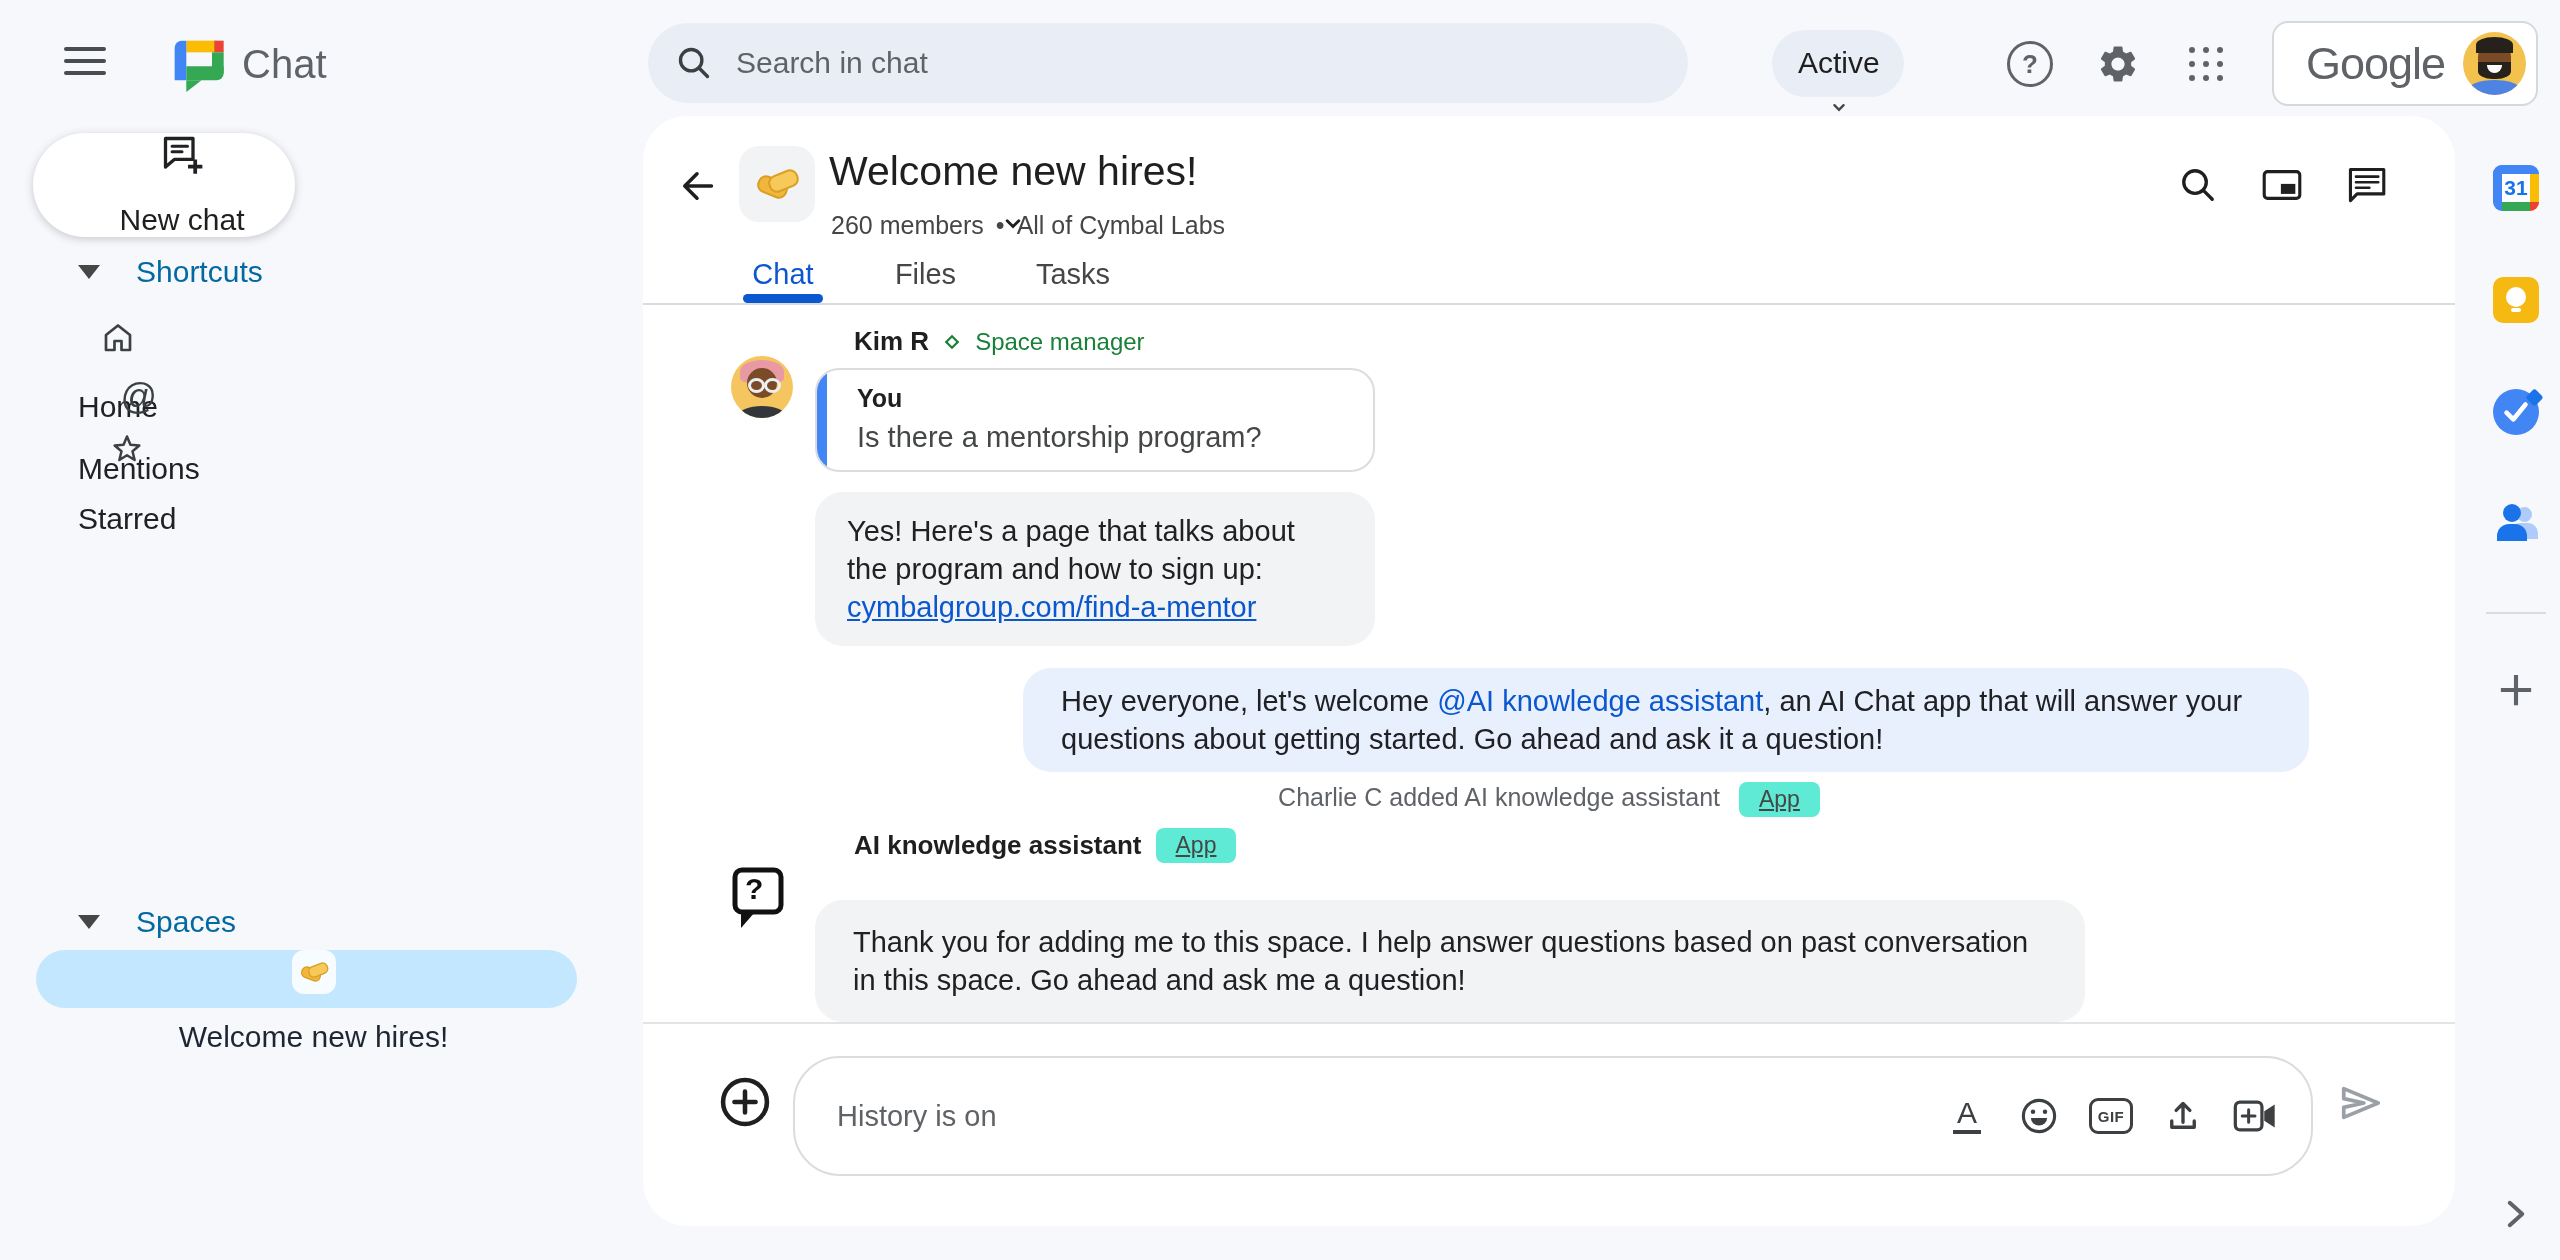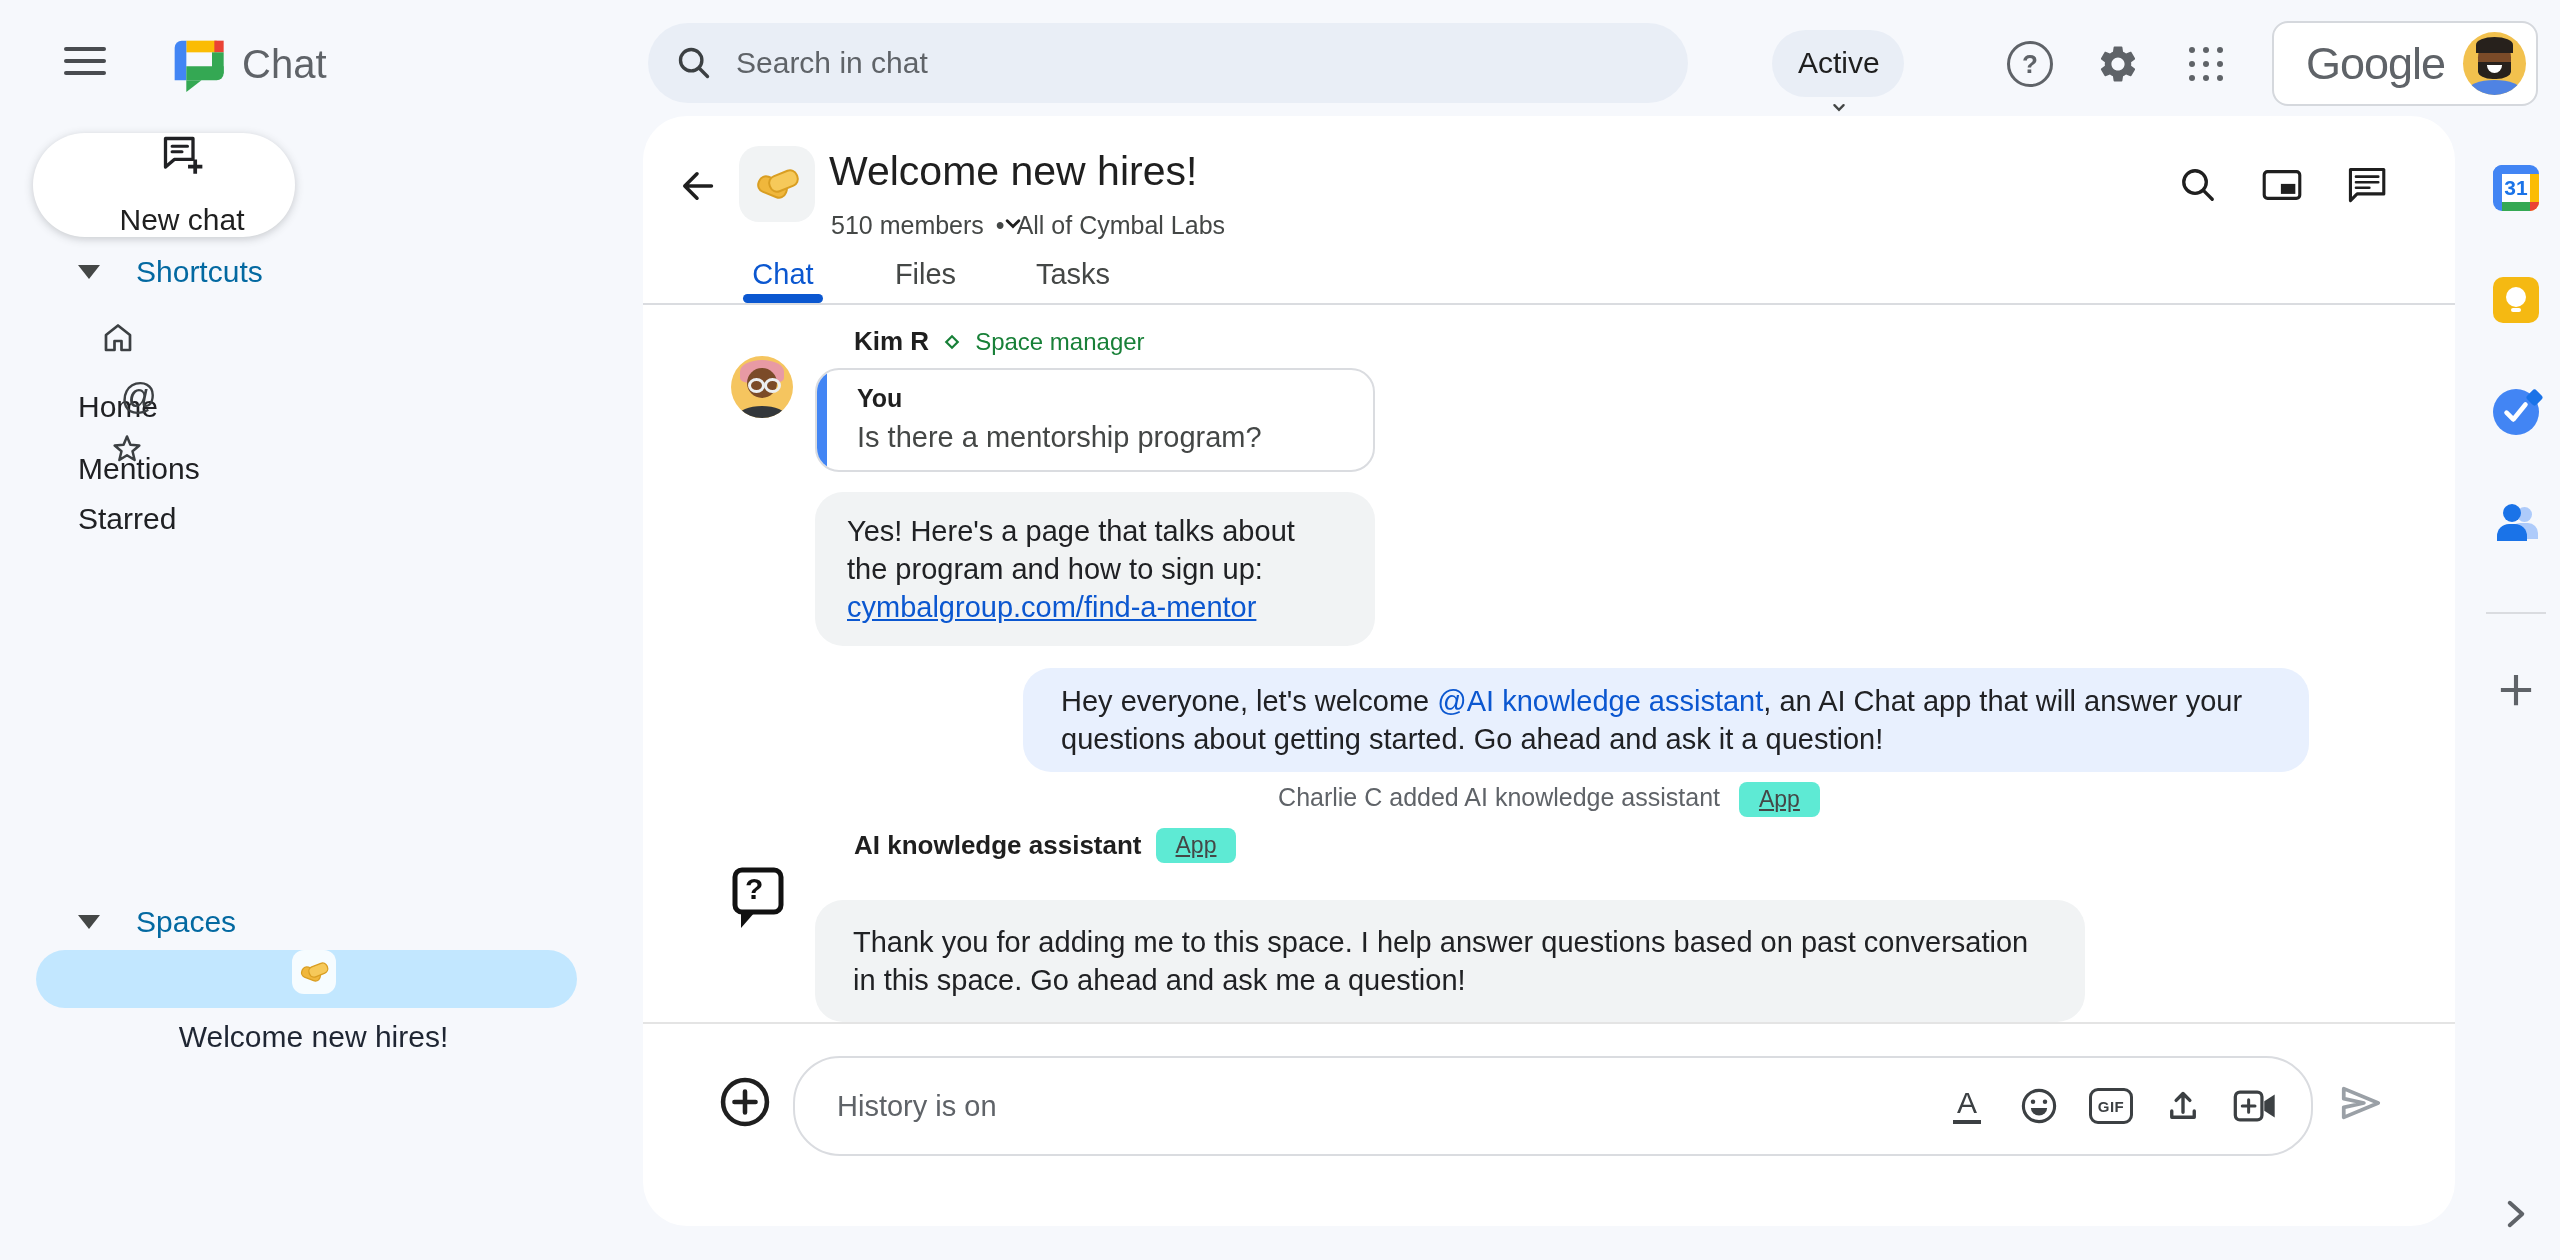--- a/index.html
+++ b/index.html
@@ -108,21 +108,21 @@
   .system-row{left:0;right:0;top:666px;text-align:center;font-size:25px;color:#5f6368;}
   .app-badge{display:inline-block;background:#5eead4;color:#444746;font-size:23px;border-radius:8px;
              padding:4px 20px;margin-left:12px;vertical-align:middle;text-decoration:underline;}
   .ai-sender{left:200px;top:712px;}
   .ai-avatar{left:88px;top:750px;position:absolute;}
   .ai-avatar .q{position:absolute;left:14px;top:6px;font-size:30px;font-weight:700;color:#111;}
   .ai-bubble{left:172px;top:760px;width:1270px;padding:23px 38px;}
 
   .composer-divider{left:0;right:0;top:906px;height:2px;background:#e4e4e4;}
   .plus-btn{left:76px;top:960px;}
-  .input-shell{left:150px;top:940px;width:1520px;height:100px;border:2px solid #dadce0;border-radius:47px;
+  .input-shell{left:150px;top:940px;width:1520px;height:120px;border:2px solid #dadce0;border-radius:47px;
                display:flex;align-items:center;box-sizing:border-box;padding:0 34px 0 40px;background:#fff;}
   .input-shell input{flex:1;border:0;outline:0;font-size:29px;color:#1f1f1f;background:transparent;font-family:inherit;}
   .input-shell input::placeholder{color:#5f6368;}
   .compose-icons{display:flex;align-items:center;gap:28px;}
   .ci{width:44px;height:44px;display:flex;align-items:center;justify-content:center;flex-direction:column;}
   .fmt-a{font-size:30px;font-weight:500;color:#3c4043;line-height:28px;}
   .fmt-bar{width:28px;height:4px;background:#3c4043;margin-top:3px;}
   .send-btn{left:1695px;top:964px;}
 
   
@@ -311,21 +311,21 @@
     <button class="abs space-title-row">
       <span class="space-title">Welcome new hires!</span>
       <span>
         <svg width="28" height="28" viewBox="0 0 24 24" fill="none" stroke="#1f1f1f" stroke-width="2.4" stroke-linecap="round">
             <path d="M7 10 L12 15 L17 10"></path>
           </svg>
       </span>
     </button>
 
     <div class="abs space-sub">
-      <span>510 members</span>
+      <span>260 members</span>
       <span>•</span>
       <span>All of Cymbal Labs</span>
     </div>
 
     <div class="abs hdr-actions">
       <button class="hdr-ico">
         <span>
           <svg width="38" height="38" viewBox="0 0 32 32" fill="none" stroke="#1f1f1f" stroke-width="2.8">
               <circle cx="13.5" cy="13.5" r="9.5"></circle>
               <line x1="20.5" y1="20.5" x2="28" y2="28" stroke-linecap="round"></line>

